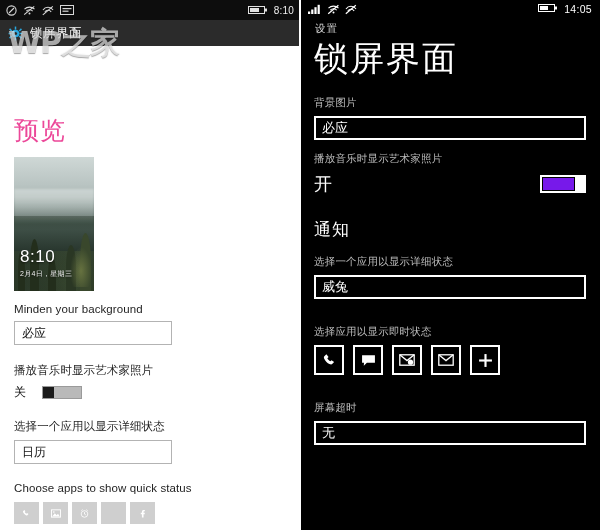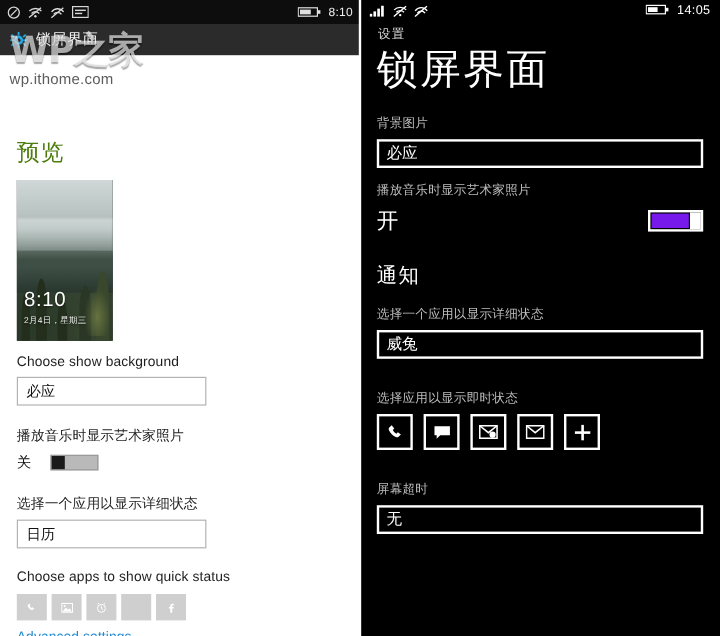--- a/index.html
+++ b/index.html
@@ -63,21 +63,21 @@
   }
   .wm-sub{
     font-size:12.5px;
     color:#5c5c5c;
     letter-spacing:0.2px;
     margin-top:1px;
   }
 
   .l-body{padding:14px 14px 0 14px;box-sizing:border-box;}
   .l-h1{
-    font-size:19px;color:#4d7c0f;font-weight:400;
+    font-size:25px;color:#ec4899;font-weight:400;
     margin:12px 0 10px 0;letter-spacing:1px;
   }
 
   .preview-tile{
     width:80px;height:134px;
     position:relative;overflow:hidden;
     background:#2f3b38;
     margin-bottom:12px;
     border:0;
   }
@@ -300,21 +300,20 @@
           </g>
           <circle cx="8" cy="8" r="4.1" fill="#29a8e0"></circle>
           <circle cx="8" cy="8" r="1.7" fill="#2b2b2b"></circle>
         </svg>
       </span>
       <span class="title-text">锁屏界面</span>
     </div>
 
     <div class="watermark">
       <div class="wm-main">WP之家</div>
-      <div class="wm-sub">wp.ithome.com</div>
     </div>
 
     <div class="l-body">
       <div style="height:42px"></div>
       <div class="l-h1">预览</div>
 
       <div class="preview-tile">
         <div class="pv-sky"></div>
         <div class="pv-forest"></div>
         <div class="pv-mid"></div>
@@ -322,21 +321,21 @@
         <div class="pv-tree" style="left:4px;width:7px;height:40px;border-radius:50% 50% 0 0;"></div>
         <div class="pv-tree" style="left:16px;width:9px;height:52px;border-radius:50% 50% 0 0;"></div>
         <div class="pv-tree" style="left:34px;width:8px;height:34px;border-radius:50% 50% 0 0;"></div>
         <div class="pv-tree" style="left:52px;width:10px;height:46px;border-radius:50% 50% 0 0;background:#2a3724;"></div>
         <div class="pv-tree" style="left:66px;width:11px;height:58px;border-radius:50% 50% 0 0;background:#39472c;"></div>
         <div class="pv-hl"></div>
         <div class="pv-clock">8:10</div>
         <div class="pv-date">2月4日，星期三</div>
       </div>
 
-      <div class="l-label">Choose show background</div>
+      <div class="l-label">Minden your background</div>
       <div class="l-select">
         <span>必应</span>
       </div>
 
       <div class="l-label">播放音乐时显示艺术家照片</div>
       <div class="l-toggle-row">
         <span class="l-toggle-state">关</span>
         <span class="l-switch">
             <span class="knob"></span>
           </span>

